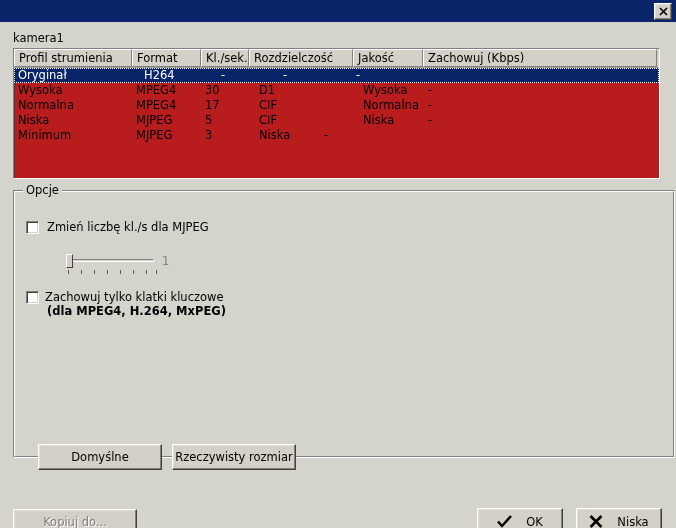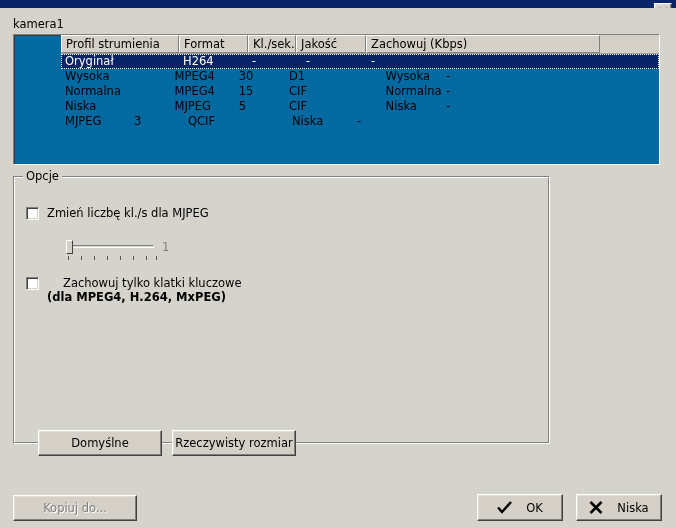--- a/index.html
+++ b/index.html
@@ -52,50 +52,49 @@
     display: flex;
     align-items: center;
     justify-content: center;
     cursor: default;
   }
   .close-btn svg { display:block; }
 
   
   .client {
     position: absolute;
-    left: 0; top: 8px;
+    left: 0; top: 22px;
     width: 676px;
     height: 506px;
     background: #d4d4cc;
   }
 
   .camera-label {
     position: absolute;
     left: 13px;
     top: 9px;
     font-size: 11.5px;
     white-space: nowrap;
   }
 
   
   .listview {
     position: absolute;
     left: 13px;
     top: 26px;
     width: 647px;
     height: 131px;
-    background: #0369a1;
+    background: #b91c1c;
     border-top: 1px solid #808080;
     border-left: 1px solid #808080;
     border-right: 1px solid #ffffff;
     border-bottom: 1px solid #ffffff;
     box-shadow: inset 1px 1px 0 #3a3a3a;
     overflow: hidden;
     box-sizing: border-box;
-    padding-left: 47px;
   }
   .lv-header {
     display: flex;
     height: 18px;
     background: #d4d0c8;
     border-bottom: 1px solid #a0a0a0;
   }
   .lv-th {
     background: #d4d0c8;
     border-top: 1px solid #ffffff;
@@ -115,36 +114,37 @@
     display: flex;
     height: 15px;
     align-items: center;
     cursor: default;
   }
   .lv-row.selected {
     background: #0a246a;
     color: #ffffff;
     outline: 1px dotted #ffffff;
     outline-offset: -1px;
+    gap: 8px;
   }
   .lv-td {
     font-size: 11.5px;
     line-height: 15px;
     padding-left: 4px;
     box-sizing: border-box;
     overflow: hidden;
     white-space: nowrap;
   }
 
   
   .groupbox {
     position: absolute;
     left: 13px;
     top: 168px;
-    width: 537px;
+    width: 662px;
     height: 268px;
     border: 1px solid #808080;
     border-right-color: #ffffff;
     border-bottom-color: #ffffff;
     box-sizing: border-box;
   }
   .groupbox-inner {
     position: absolute;
     left: 0; top: 0;
     width: 100%; height: 100%;
@@ -304,20 +304,21 @@
 
 <div class="client">
 
   <div class="camera-label">kamera1</div>
 
   <div class="listview">
     <div class="lv-header">
       <div class="lv-th" style="width:118px">Profil strumienia</div>
       <div class="lv-th" style="width:69px">Format</div>
       <div class="lv-th" style="width:48px">Kl./sek.</div>
+      <div class="lv-th" style="width:104px">Rozdzielczość</div>
       <div class="lv-th" style="width:70px">Jakość</div>
       <div class="lv-th" style="width:234px">Zachowuj (Kbps)</div>
     </div>
     <div class="lv-body">
 
       <div class="lv-row selected">
         <div class="lv-td" style="width:118px">Oryginał</div>
         <div class="lv-td" style="width:69px">H264</div>
         <div class="lv-td" style="width:54px">-</div>
         <div class="lv-td" style="width:65px">-</div>
@@ -329,39 +330,39 @@
         <div class="lv-td" style="width:69px">MPEG4</div>
         <div class="lv-td" style="width:54px">30</div>
         <div class="lv-td" style="width:104px">D1</div>
         <div class="lv-td" style="width:65px">Wysoka</div>
         <div class="lv-td" style="width:234px">-</div>
       </div>
 
       <div class="lv-row">
         <div class="lv-td" style="width:118px">Normalna</div>
         <div class="lv-td" style="width:69px">MPEG4</div>
-        <div class="lv-td" style="width:54px">15</div>
+        <div class="lv-td" style="width:54px">17</div>
         <div class="lv-td" style="width:104px">CIF</div>
         <div class="lv-td" style="width:65px">Normalna</div>
         <div class="lv-td" style="width:234px">-</div>
       </div>
 
       <div class="lv-row">
         <div class="lv-td" style="width:118px">Niska</div>
         <div class="lv-td" style="width:69px">MJPEG</div>
         <div class="lv-td" style="width:54px">5</div>
         <div class="lv-td" style="width:104px">CIF</div>
         <div class="lv-td" style="width:65px">Niska</div>
         <div class="lv-td" style="width:234px">-</div>
       </div>
 
       <div class="lv-row">
+        <div class="lv-td" style="width:118px">Minimum</div>
         <div class="lv-td" style="width:69px">MJPEG</div>
         <div class="lv-td" style="width:54px">3</div>
-        <div class="lv-td" style="width:104px">QCIF</div>
         <div class="lv-td" style="width:65px">Niska</div>
         <div class="lv-td" style="width:234px">-</div>
       </div>
 
     </div>
   </div>
 
   <div class="groupbox">
     <div class="groupbox-inner"></div>
     <div class="groupbox-title">Opcje</div>
@@ -383,21 +384,21 @@
         <span class="tick" style="left:65px"></span>
         <span class="tick" style="left:78px"></span>
         <span class="tick" style="left:88px"></span>
       </div>
       <div class="slider-value">1</div>
     </div>
 
     <div class="checkrow" style="left:12px; top:99px;">
       <span class="checkbox"></span>
       <span>
-        <span class="check-label" style="display:block;margin-left:24px">Zachowuj tylko klatki kluczowe</span>
+        <span class="check-label" style="display:block;margin-left:6px">Zachowuj tylko klatki kluczowe</span>
         <span class="check-label-2" style="display:block;margin-left:8px">(dla MPEG4, H.264, MxPEG)</span>
       </span>
     </div>
 
     <div class="btn" id="btn-domyslne">Domyślne</div>
     <div class="btn" id="btn-rozmiar">Rzeczywisty rozmiar</div>
   </div>
 
   <div class="btn disabled" id="btn-kopiuj">Kopiuj do...</div>
 

